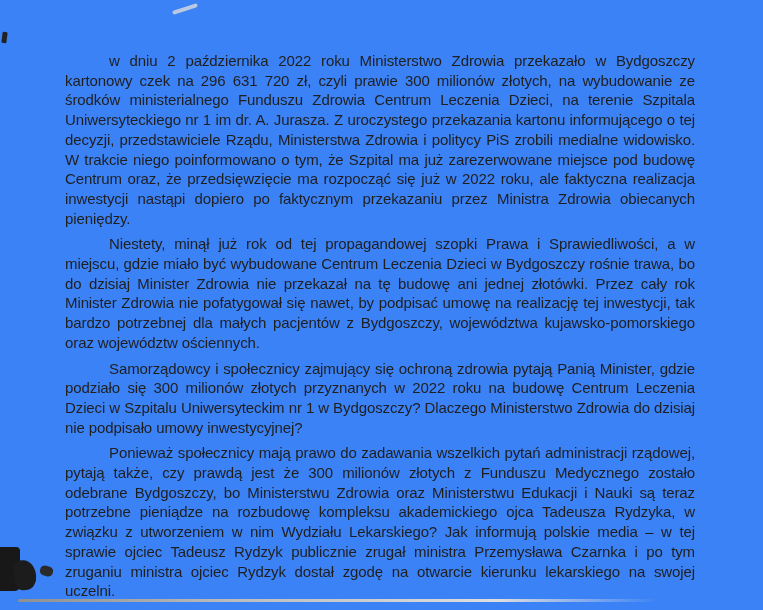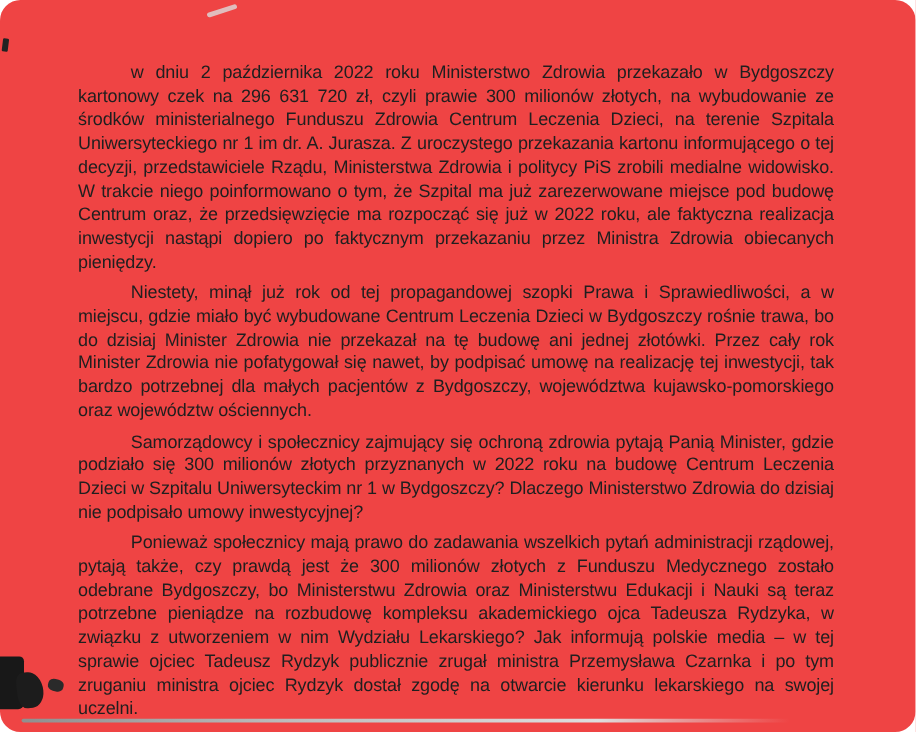--- a/index.html
+++ b/index.html
@@ -10,22 +10,21 @@
   body {
     width: 763px;
     height: 610px;
     overflow: hidden;
     position: relative;
     font-family: "Liberation Sans", sans-serif;
   }
   .page {
     position: absolute;
     inset: 0;
-    background: #ef4444;
-    border-radius: 17px;
+    background: #3b82f6;
   }
   .text-block {
     position: absolute;
     left: 65px;
     top: 51px;
     width: 630px;
     color: #1f1f1f;
     font-size: 15px;
     line-height: 19.7px;
     letter-spacing: -0.1px;

